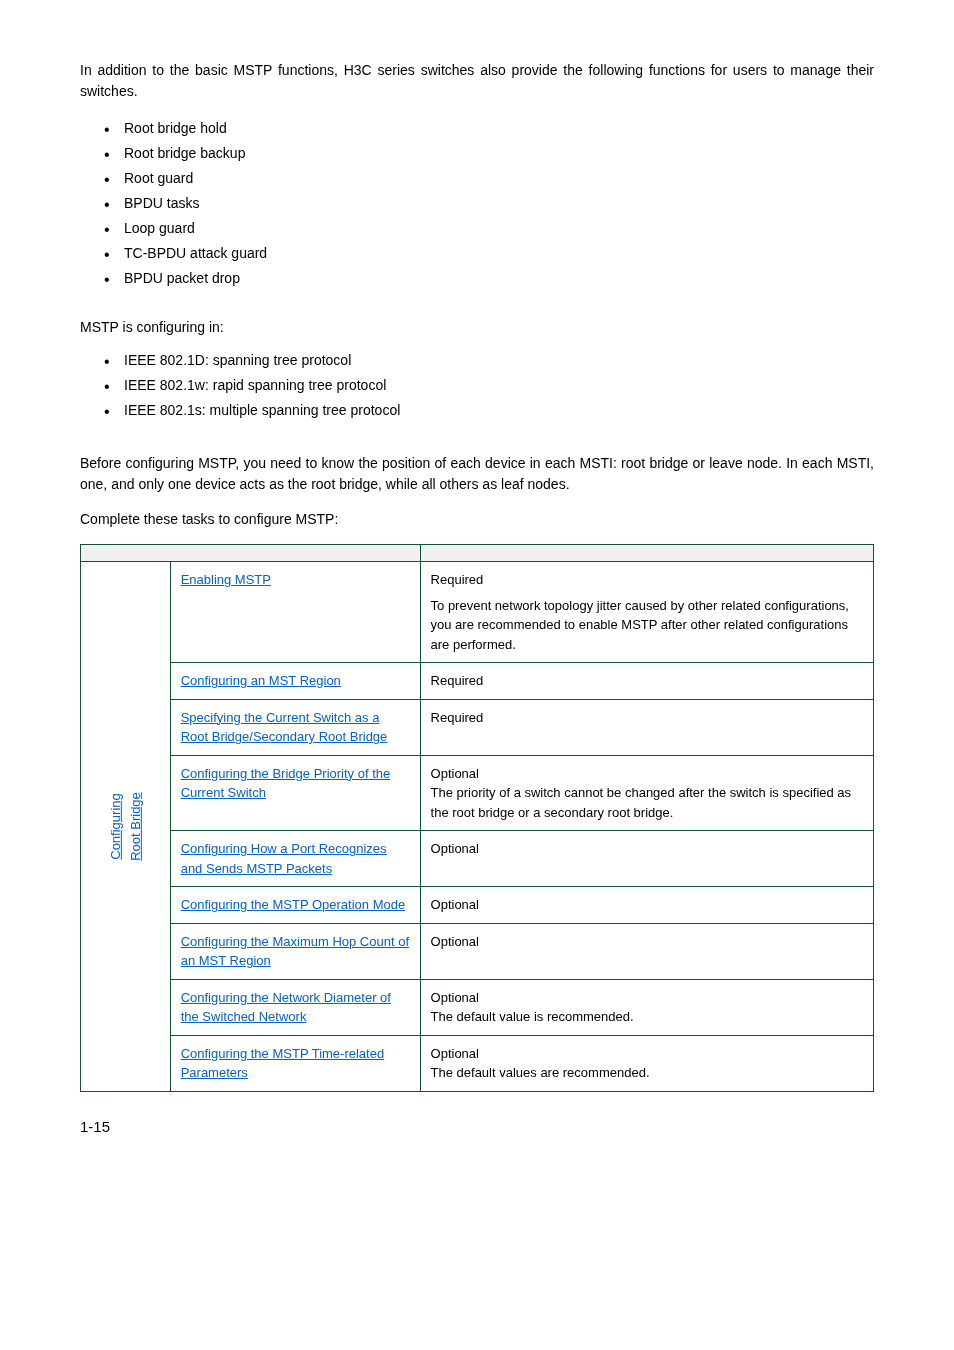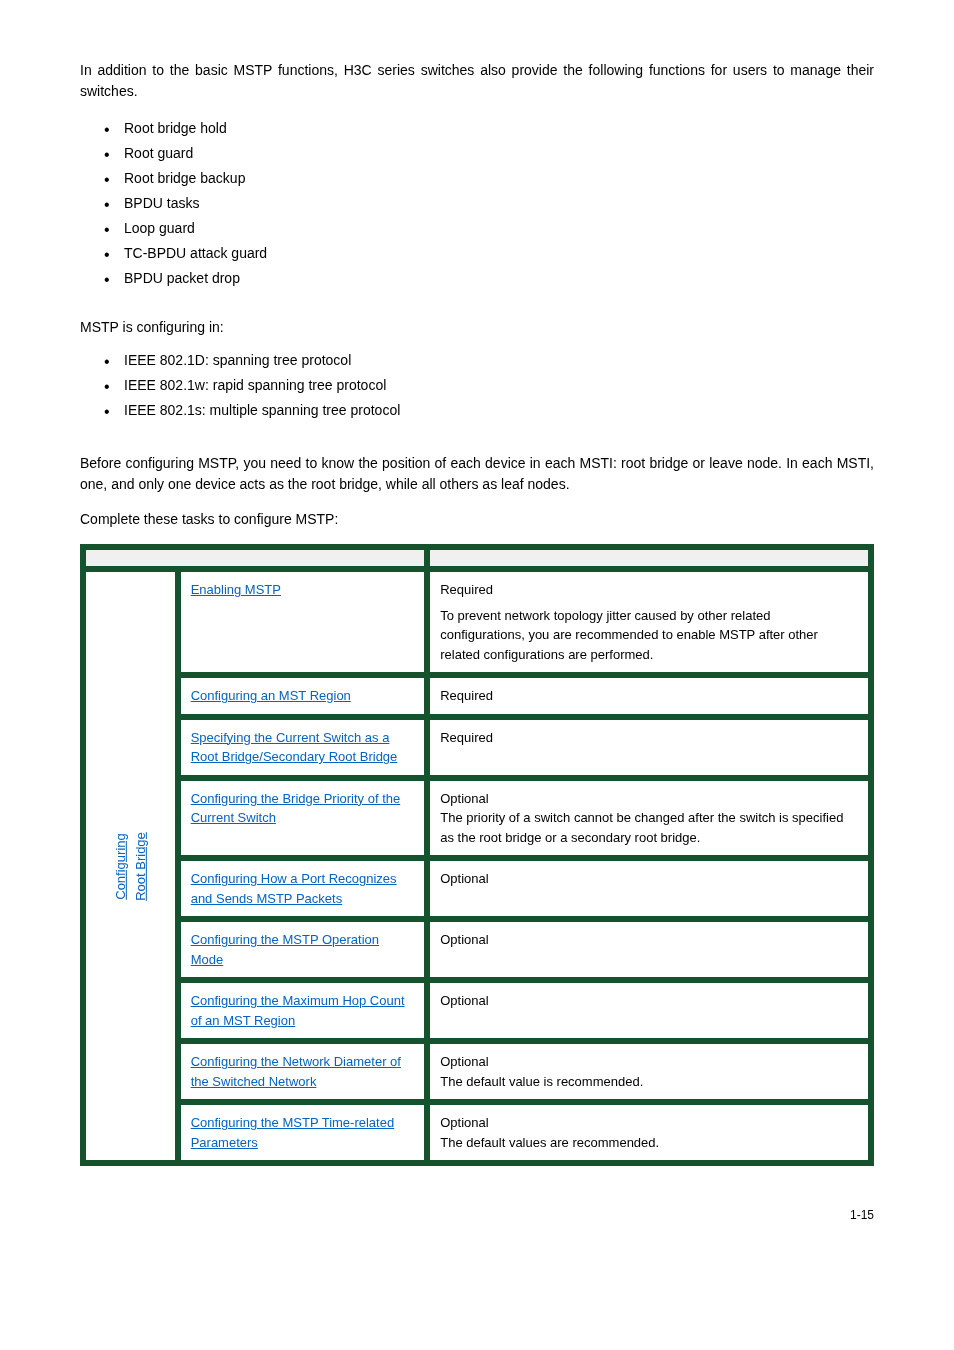--- a/index.html
+++ b/index.html
@@ -37,21 +37,21 @@
   p.just {
     text-align: justify;
     margin: 0 0 12px 0;
   }
   table {
     border-collapse: collapse;
     width: 100%;
     margin-top: 8px;
   }
   th, td {
-    border: 6px solid #14532d;
+    border: 1px solid #14532d;
     padding: 8px 10px;
     vertical-align: top;
     text-align: left;
     font-size: 13px;
   }
   th {
     background: #f0f0f0;
     font-weight: normal;
   }
   a.link {
@@ -62,34 +62,34 @@
     width: 40px;
     text-align: center;
     vertical-align: middle;
   }
   .rot {
     transform: rotate(-90deg);
     white-space: nowrap;
     display: inline-block;
   }
   .pagenum {
-    text-align: right;
-    margin-top: 40px;
-    font-size: 12px;
+    text-align: left;
+    margin-top: 24px;
+    font-size: 15px;
   }
 </style>
 </head>
 <body>
 
 <p class="intro">In addition to the basic MSTP functions, H3C series switches also provide the following functions for users to manage their switches.</p>
 
 <ul class="bullets">
   <li>Root bridge hold</li>
+  <li>Root bridge backup</li>
   <li>Root guard</li>
-  <li>Root bridge backup</li>
   <li>BPDU tasks</li>
   <li>Loop guard</li>
   <li>TC-BPDU attack guard</li>
   <li>BPDU packet drop</li>
 </ul>
 
 <p class="single">MSTP is configuring in:</p>
 
 <ul class="bullets">
   <li>IEEE 802.1D: spanning tree protocol</li>

